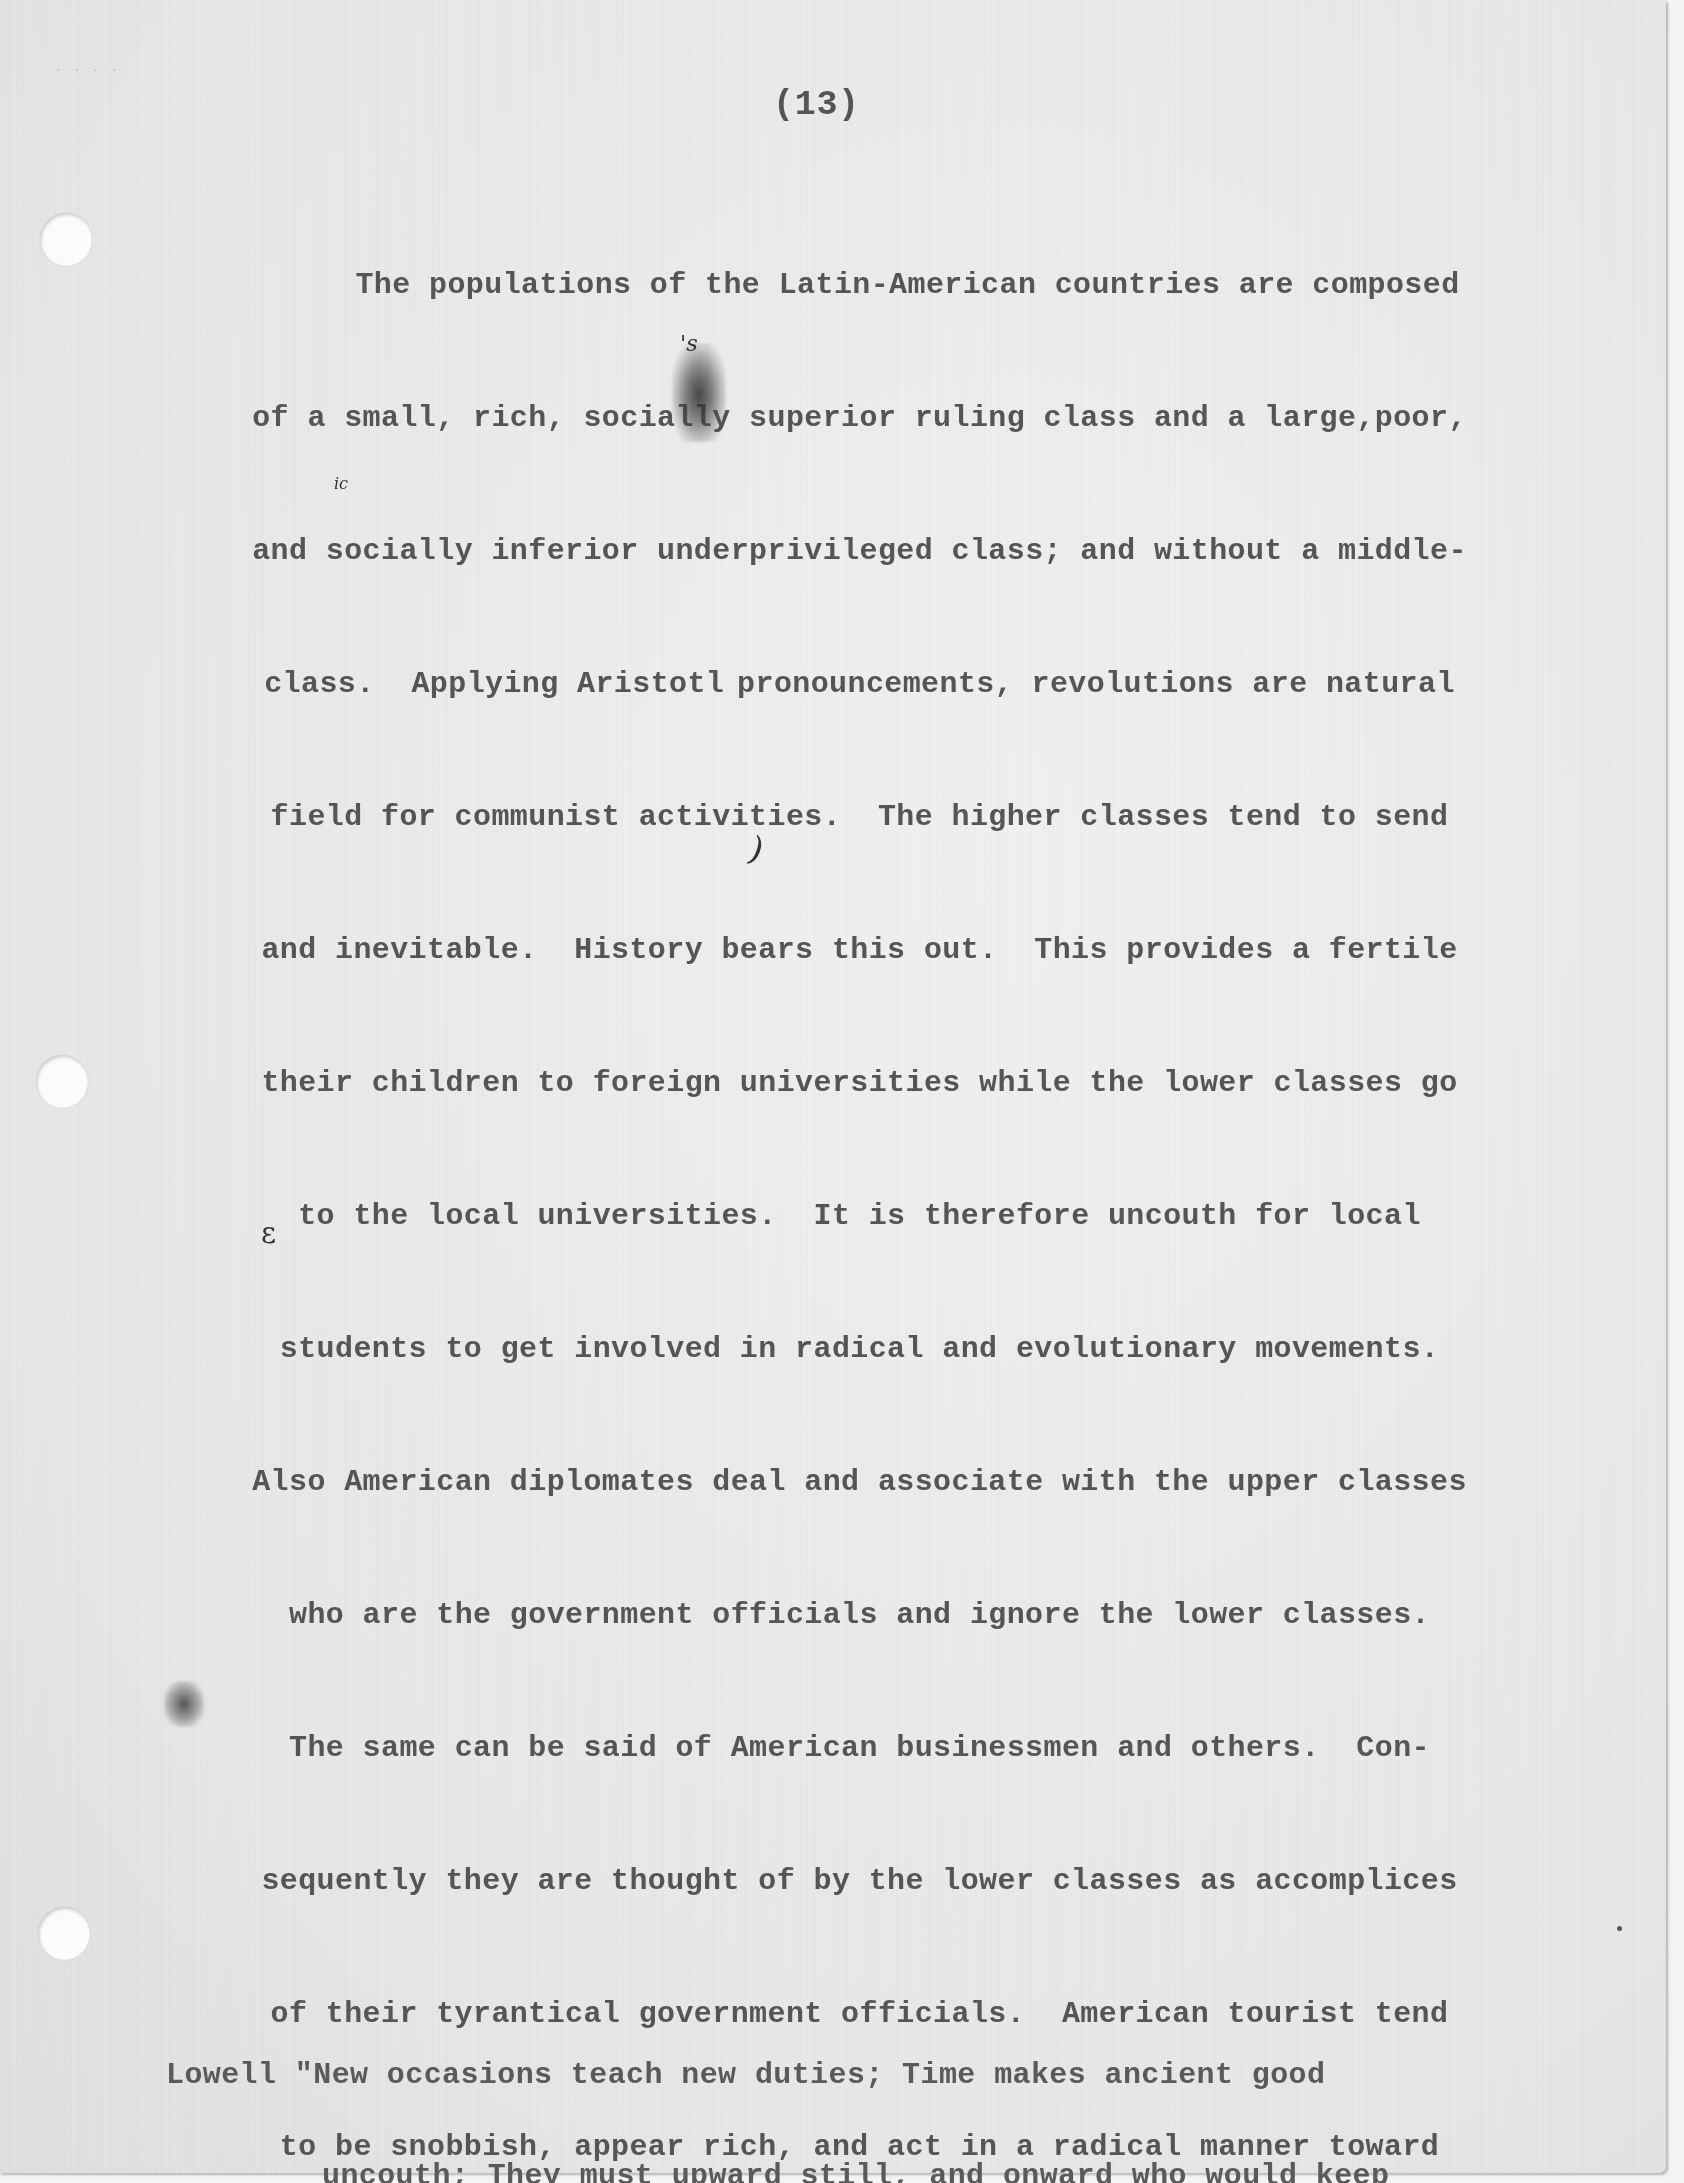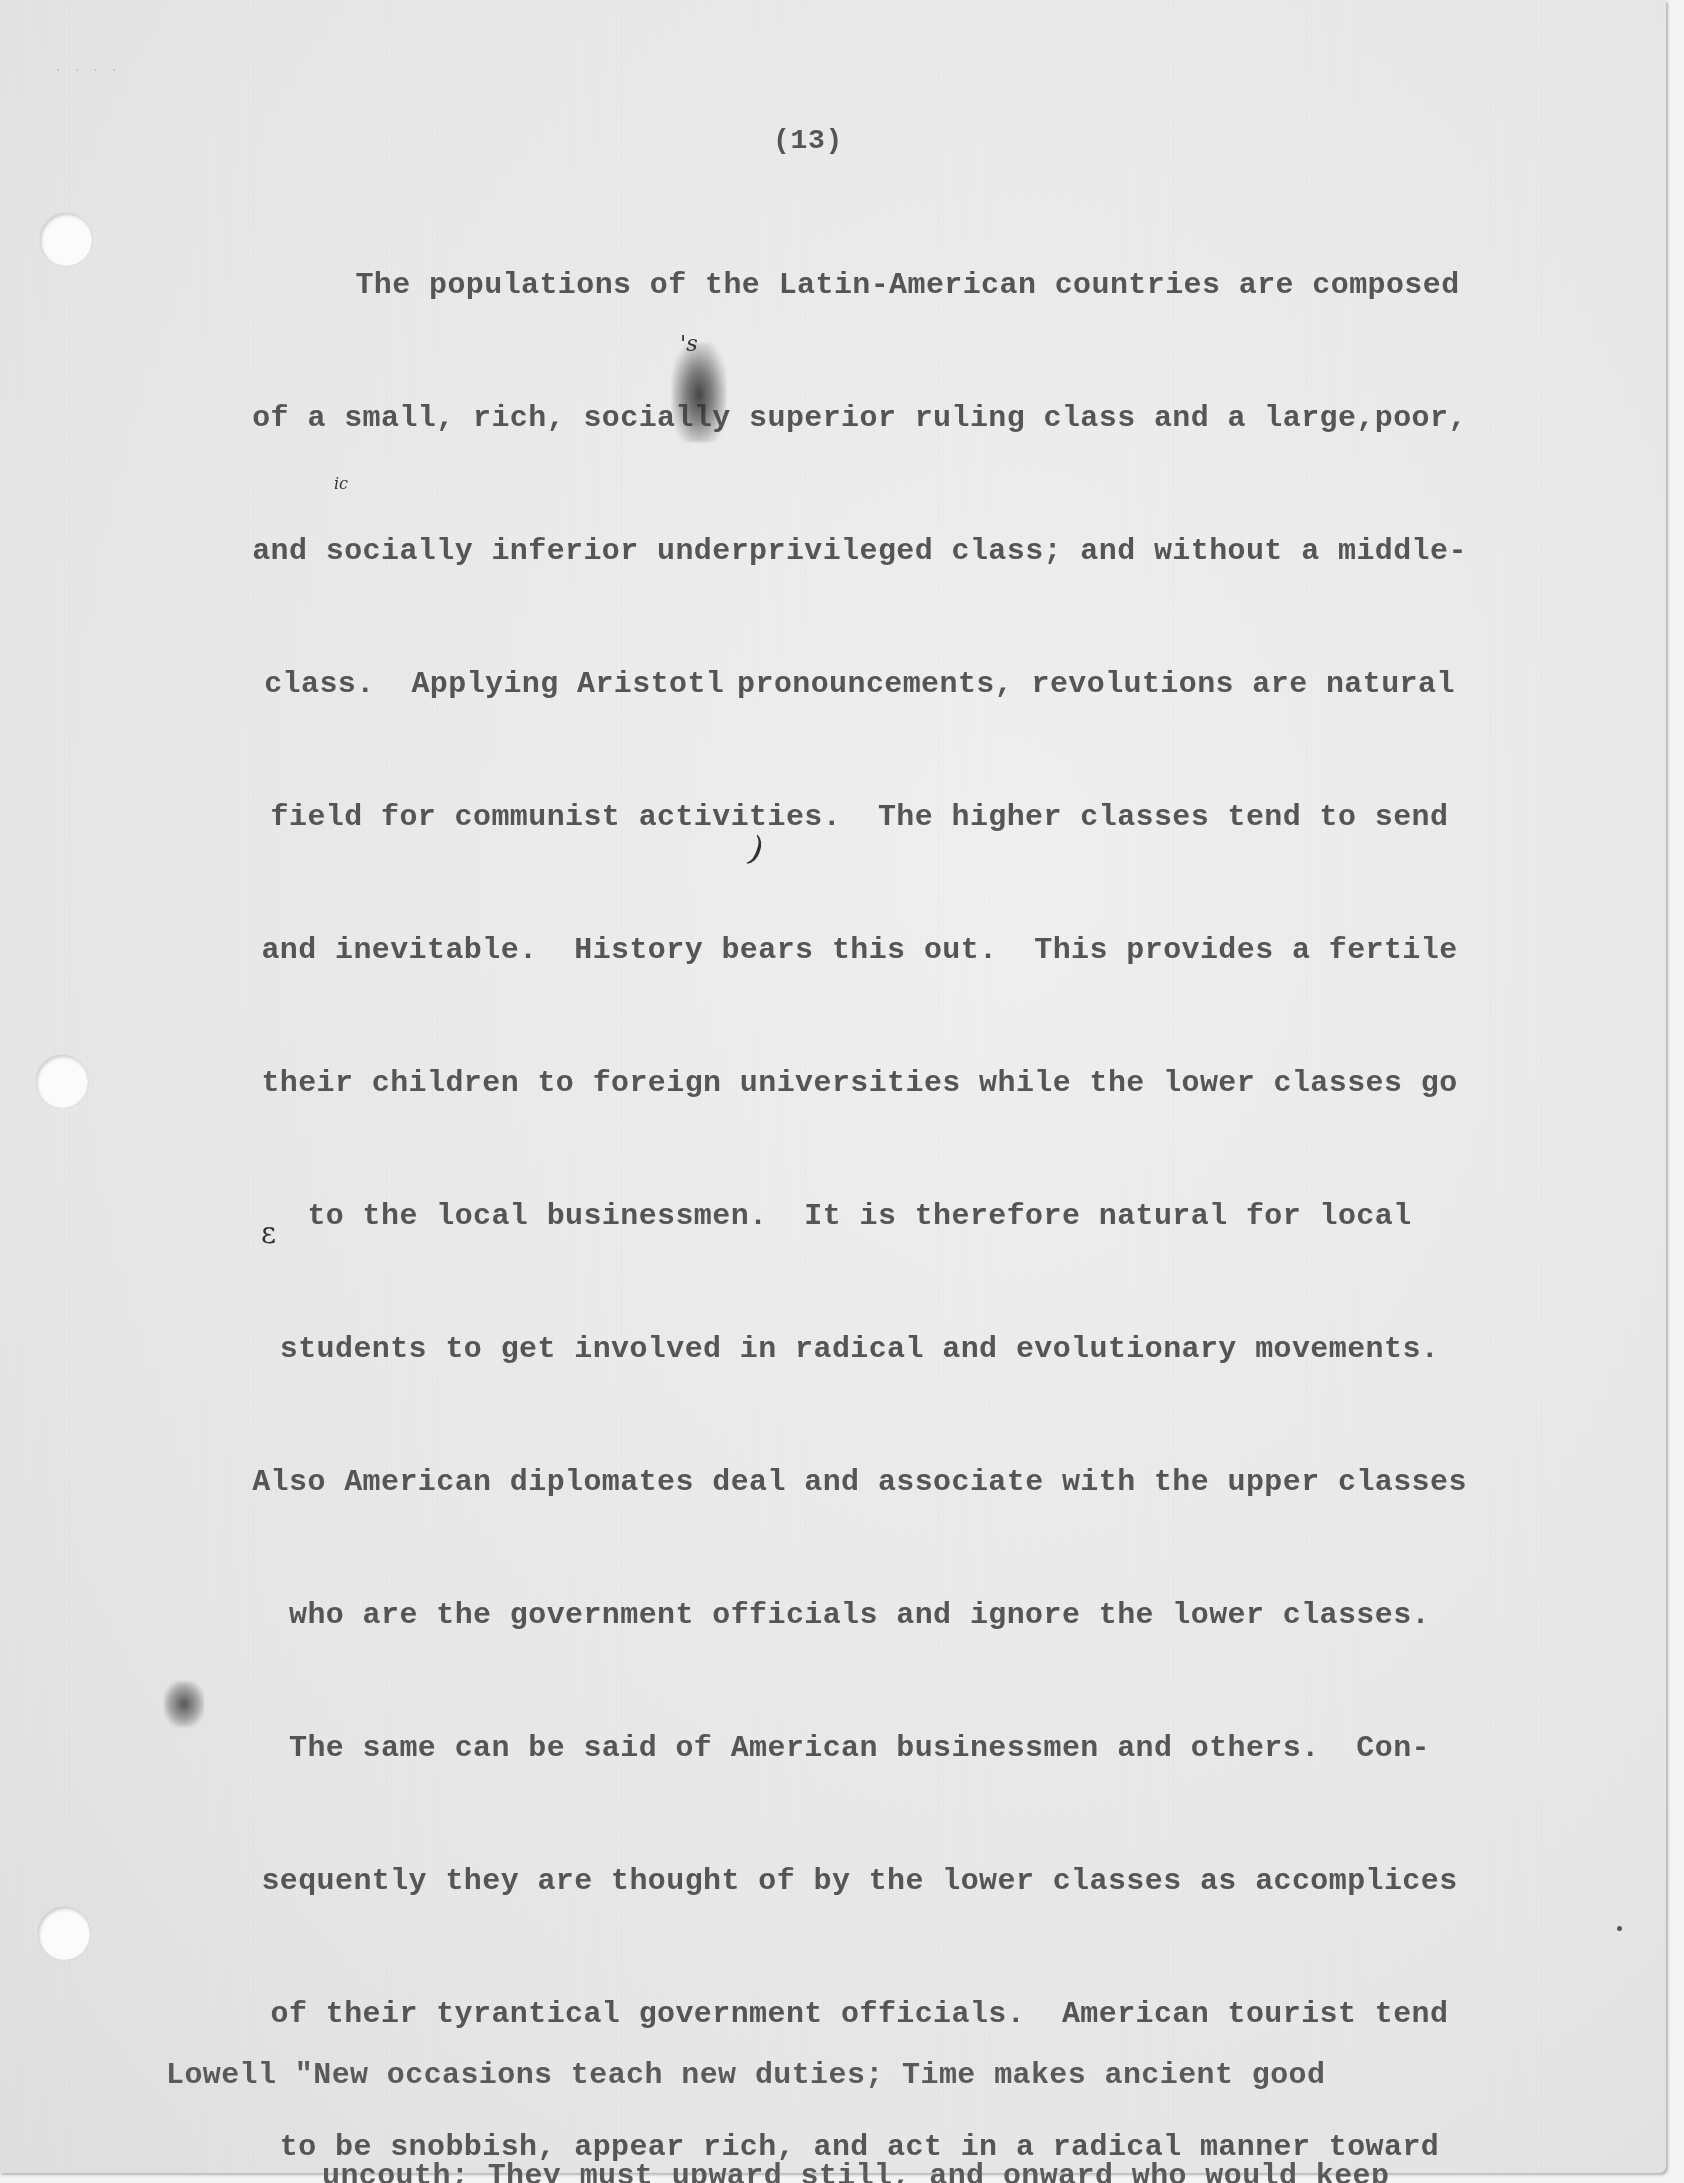--- a/index.html
+++ b/index.html
@@ -33,24 +33,23 @@
     border-radius: 50%;
     background: #fbfbfb;
     box-shadow: inset 1.3px 2px 3.3px rgba(0,0,0,0.18), 0 0 1.3px rgba(0,0,0,0.15);
   }
   .page-number {
     position: absolute;
     left: 773px;
     top: 85px;
     font-family: "Liberation Mono", monospace;
     font-weight: bold;
-    font-size: 28px;
+    font-size: 35px;
     color: #555;
     letter-spacing: 0.7px;
-    margin-top: 40px;
   }
   .body-text {
     position: absolute;
     left: 166px;
     top: 151px;
     width: 1387px;
     font-family: "Liberation Mono", "DejaVu Sans Mono", monospace;
     font-weight: bold;
     font-size: 30px;
     color: #555;
@@ -133,21 +132,21 @@
 
   <div class="body-text">
     
     <div class="line indent">The populations of the Latin-American countries are composed</div>
     <div class="line">of a small, rich, socially superior ruling class and a large,poor,</div>
     <div class="line">and socially inferior underprivileged class; and without a middle-</div>
     <div class="line">class.  Applying Aristotl  pronouncements, revolutions are natural</div>
     <div class="line">field for communist activities.  The higher classes tend to send</div>
     <div class="line">and inevitable.  History bears this out.  This provides a fertile</div>
     <div class="line">their children to foreign universities while the lower classes go</div>
-    <div class="line">to the local businessmen.  It is therefore natural for local</div>
+    <div class="line">to the local universities.  It is therefore uncouth for local</div>
     <div class="line">students to get involved in radical and evolutionary movements.</div>
     <div class="line">Also American diplomates deal and associate with the upper classes</div>
     <div class="line">who are the government officials and ignore the lower classes.</div>
     <div class="line">The same can be said of American businessmen and others.  Con-</div>
     <div class="line">sequently they are thought of by the lower classes as accomplices</div>
     <div class="line">of their tyrantical government officials.  American tourist tend</div>
     <div class="line">to be snobbish, appear rich, and act in a radical manner toward</div>
     
     
     

